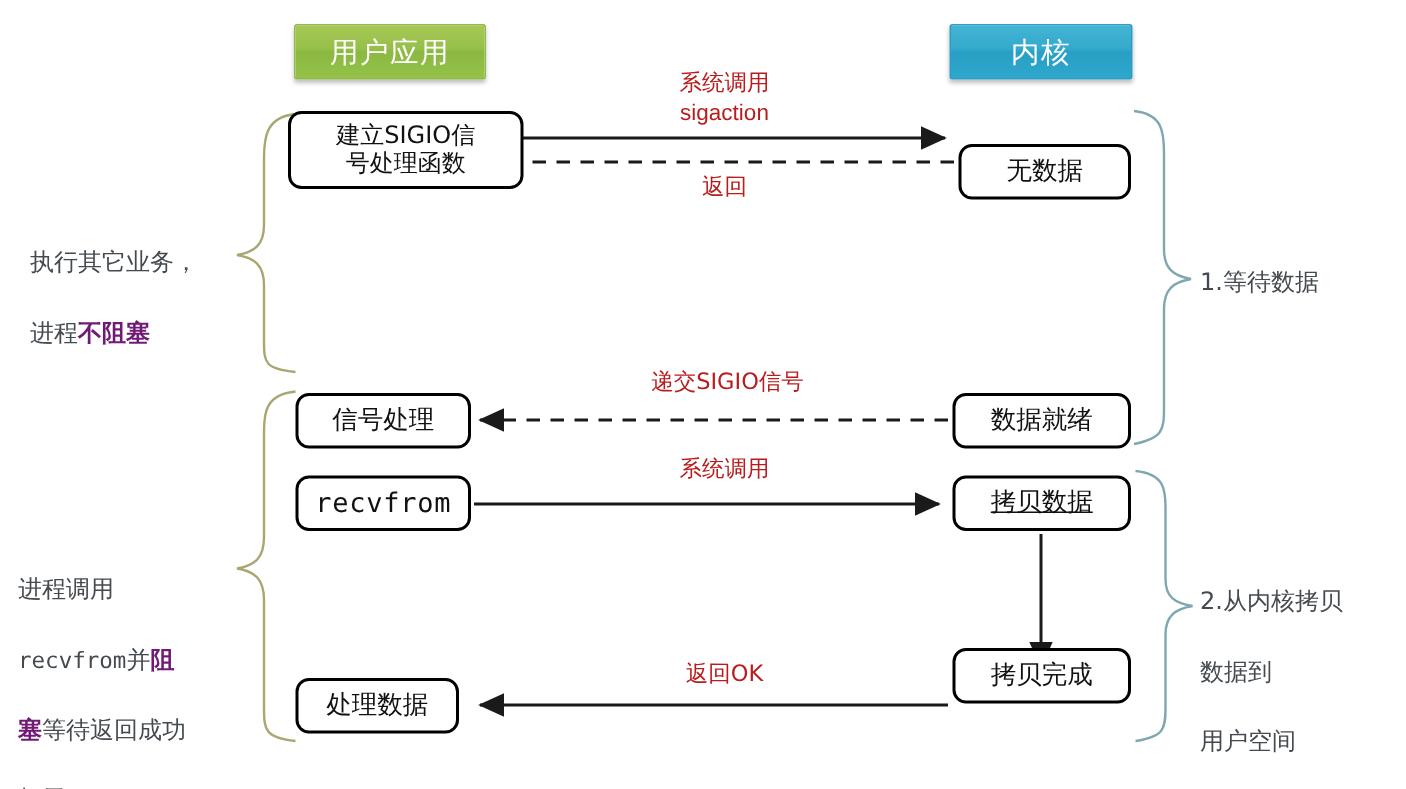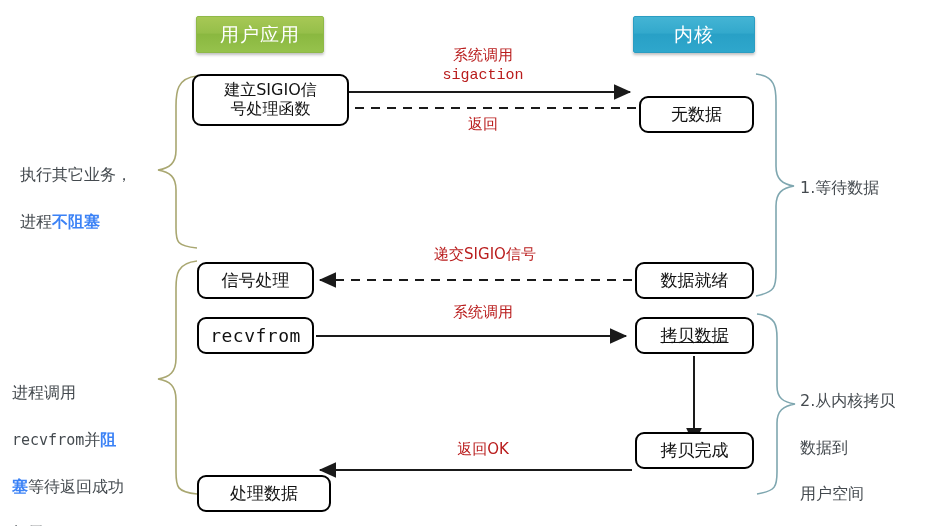--- a/index.html
+++ b/index.html
@@ -73,48 +73,48 @@
     letter-spacing: 0.5px;
   }
 
   
   .b-sigio    { left: 192px; top: 74px;  width: 157px; height: 52px; font-size: 16px; }
   .b-nodata   { left: 639px; top: 82px;  width: 115px; height: 37px; margin-top: 14px; }
   .b-sighandle{ left: 197px; top: 262px; width: 117px; height: 37px; }
   .b-dataready{ left: 635px; top: 262px; width: 119px; height: 37px; }
   .b-recvfrom { left: 197px; top: 317px; width: 117px; height: 37px; }
   .b-copying  { left: 635px; top: 317px; width: 119px; height: 37px; text-decoration: underline; }
-  .b-process  { left: 197px; top: 475px; width: 134px; height: 37px; }
+  .b-process  { left: 197px; top: 452px; width: 109px; height: 37px; }
   .b-copydone { left: 635px; top: 432px; width: 119px; height: 37px; }
 
   
   .edge-label {
     position: absolute;
     color: #b91c1c;
     font-size: 15px;
     text-align: center;
     white-space: pre-line;
     line-height: 1.3;
   }
   .el-syscall1  { left: 378px; top: 46px;  width: 210px; }
-  .el-sigaction { left: 378px; top: 66px;  width: 210px; font-family: Liberation Mono, monospace; font-size: 15px; }
+  .el-sigaction { left: 378px; top: 66px;  width: 210px; font-family: Liberation Sans, sans-serif; font-size: 15px; }
   .el-return    { left: 378px; top: 115px; width: 210px; }
   .el-deliver   { left: 370px; top: 245px; width: 230px; }
   .el-syscall2  { left: 378px; top: 303px; width: 210px; }
   .el-returnok  { left: 378px; top: 440px; width: 210px; }
 
   
   .side-label {
     position: absolute;
     color: #444a4f;
     font-size: 16px;
     line-height: 1.45;
     white-space: pre-line;
   }
-  .side-label b { font-weight: 700; color: #3b82f6; }
+  .side-label b { font-weight: 700; color: #701a75; }
   .side-label .mono {
     font-family: "DejaVu Sans Mono", "Liberation Mono", monospace;
     font-size: 15px;
   }
   .sl-left-top    { left: 20px;  top: 140px; width: 140px; }
   .sl-left-bottom { left: 12px;  top: 358px; width: 150px; }
   .sr-right-top   { left: 800px; top: 176px; width: 130px; }
   .sr-right-bottom{ left: 800px; top: 366px; width: 132px; text-align: left; }
 </style>
 </head>

